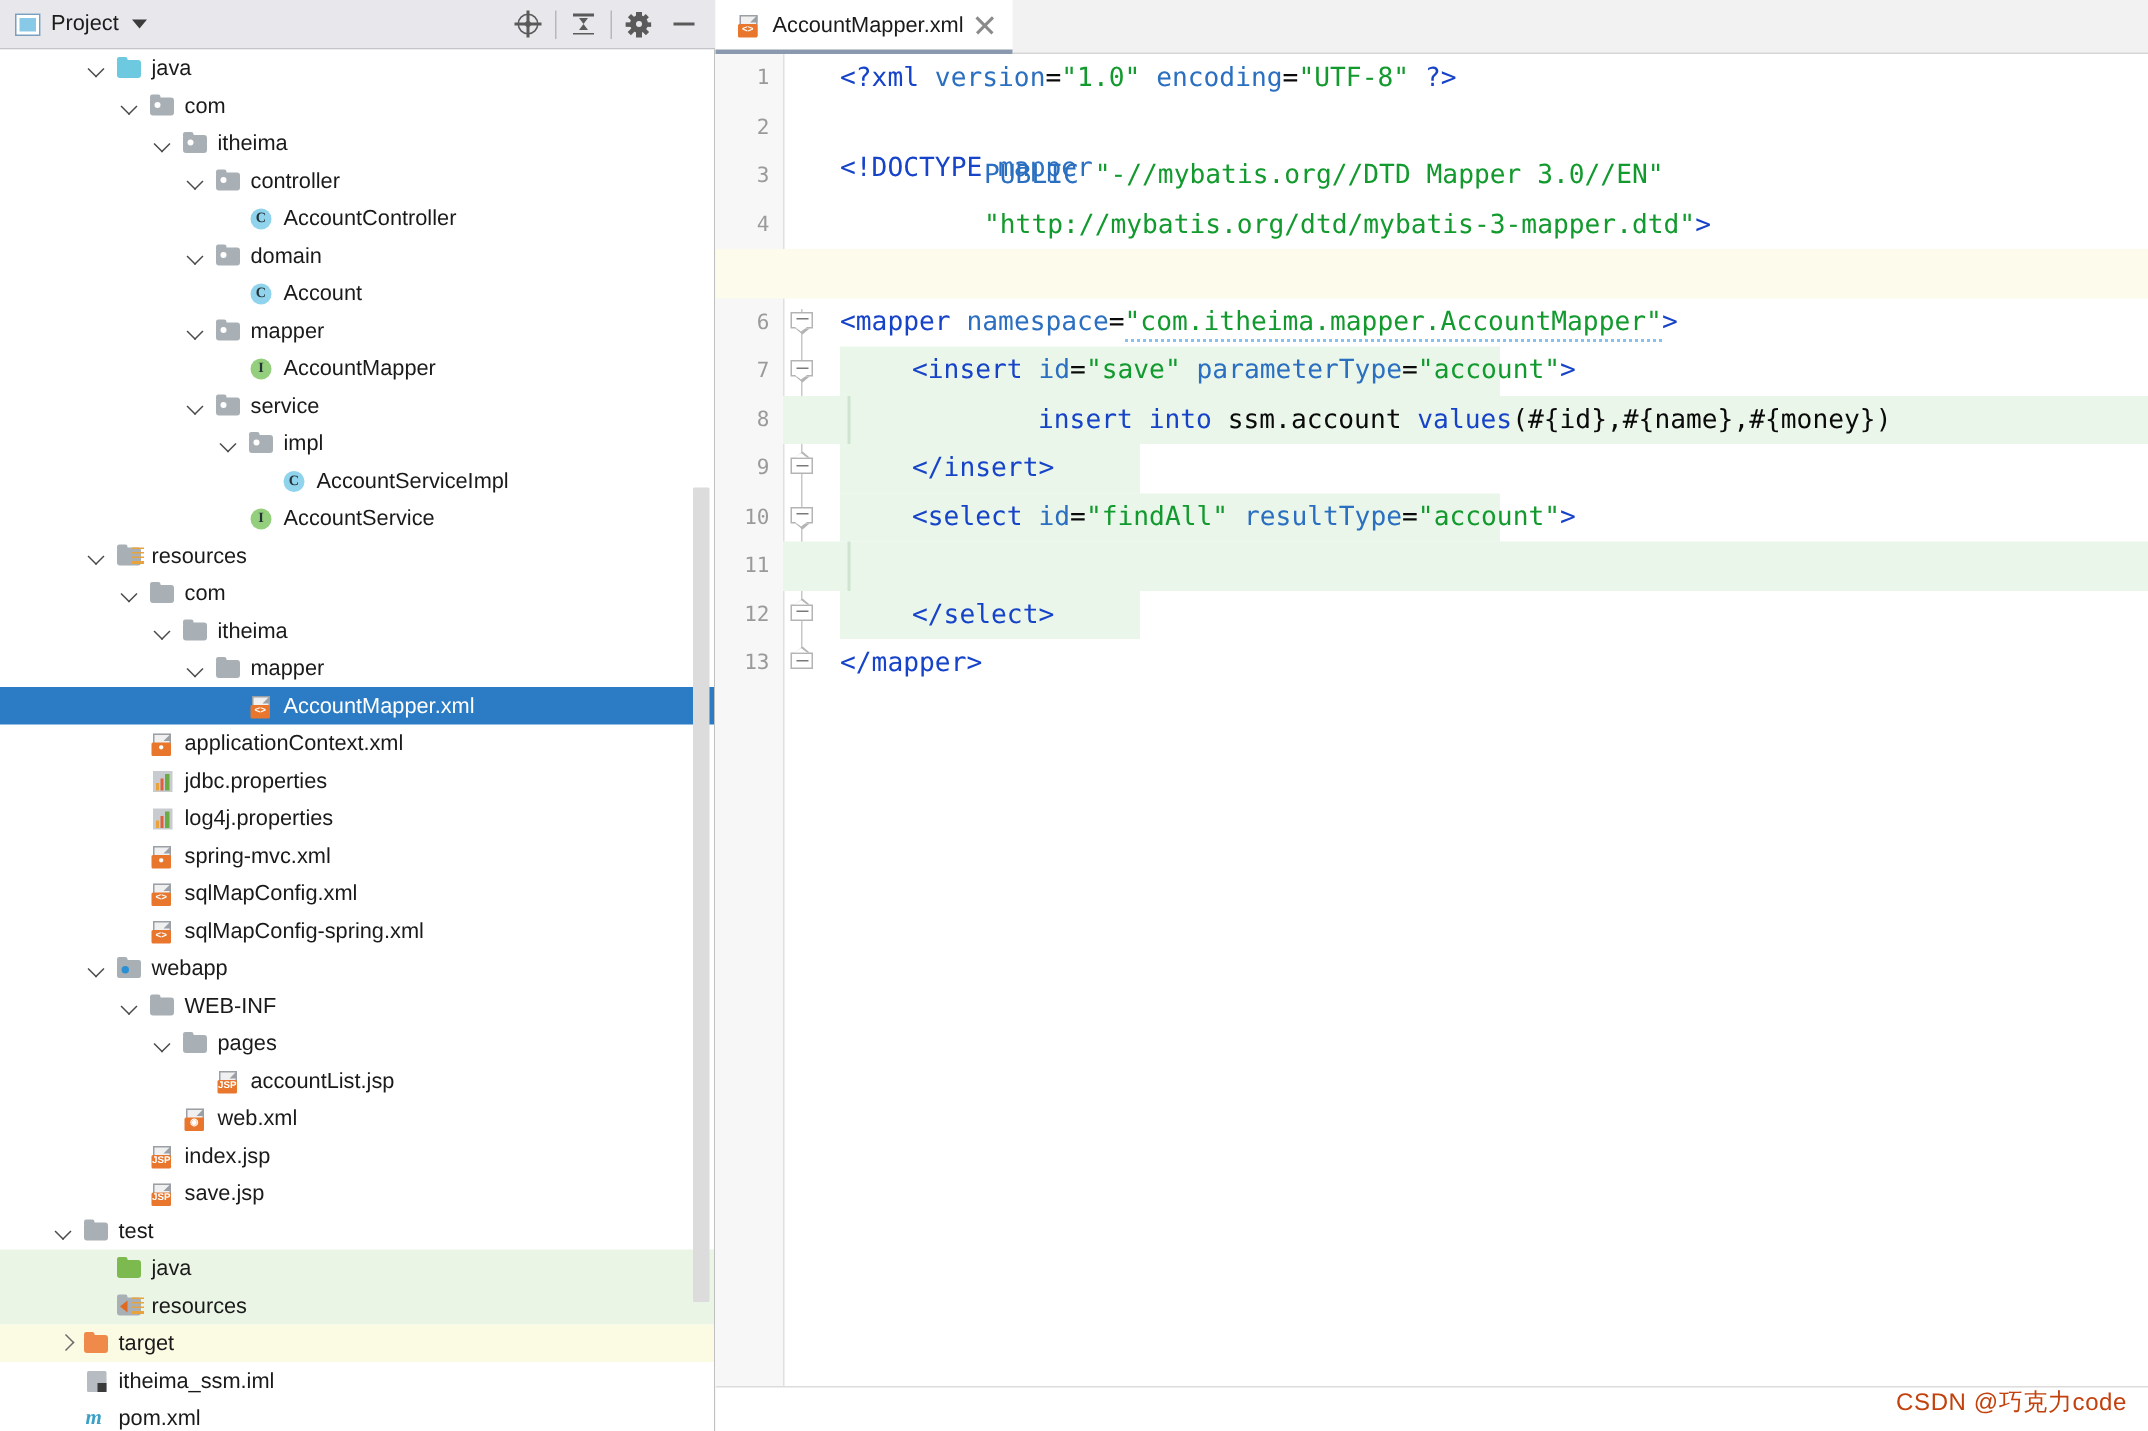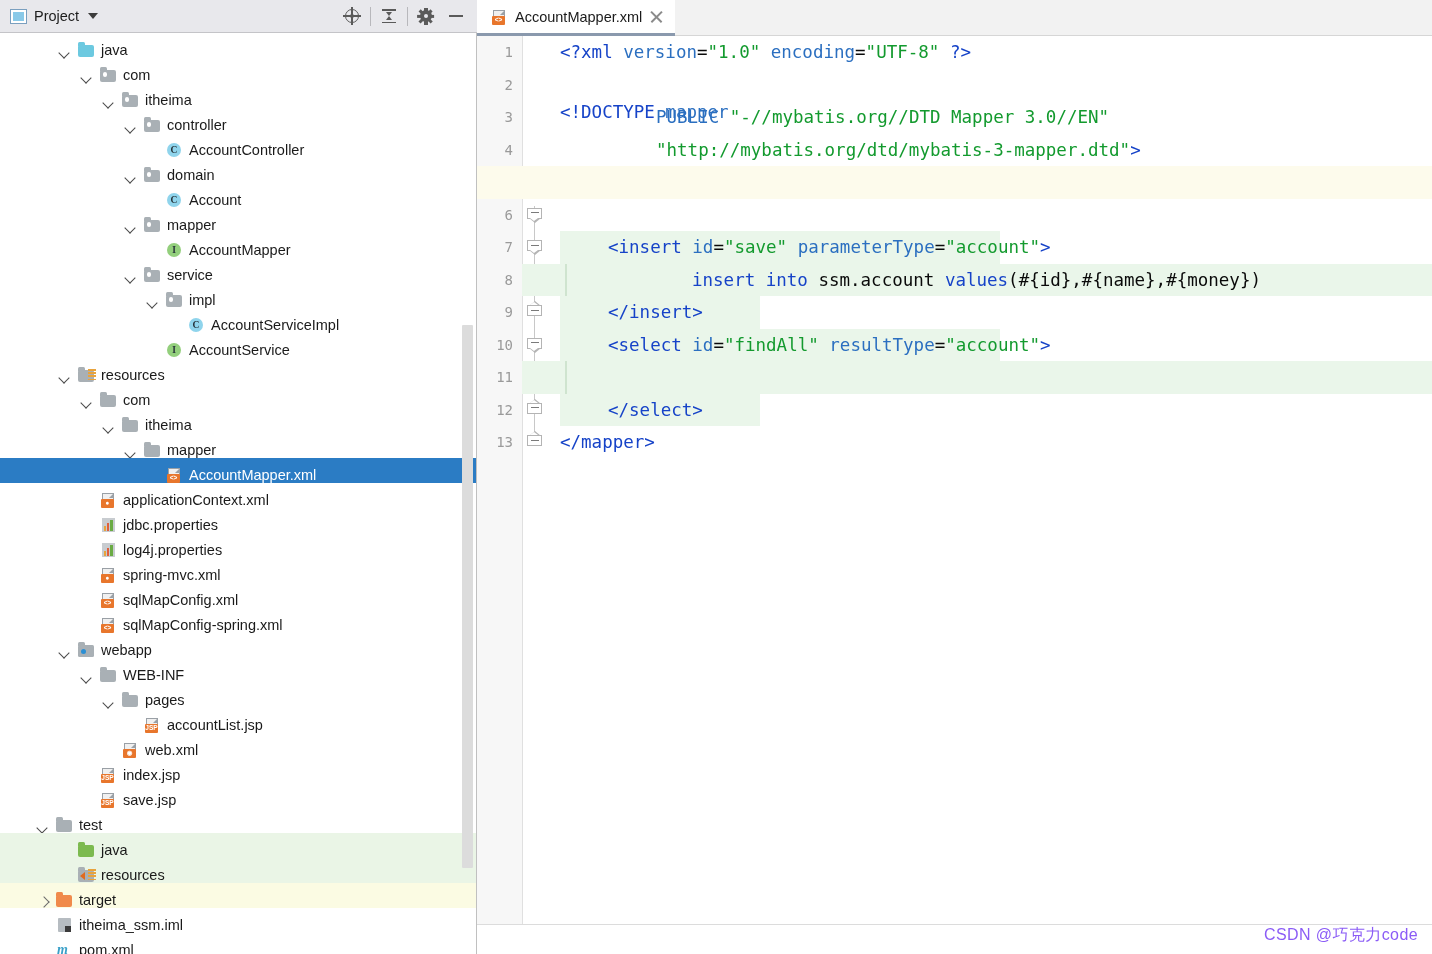--- a/index.html
+++ b/index.html
@@ -104,21 +104,21 @@
   
   #tree {
     position: absolute; left: 0; top: 33px;
     width: 476px; height: 921px;
     overflow: hidden;
     background: #ffffff;
   }
   .row {
     position: relative;
     height: 25px;
-    display: flex; align-items: flex-end;
+    display: flex; align-items: center;
     white-space: nowrap;
     font-size: 14.5px;
     color: #1a1a1a;
     font-family: "Liberation Sans", sans-serif;
   }
   .row.sel { background: #2b7cc4; color: #ffffff; }
   .row.green { background: #eaf5e6; }
   .row.yellow { background: #fbfbe3; }
 
   .arrow {
@@ -344,21 +344,21 @@
   .foldm.close .tipin {
     position: absolute; left: 2.8px; top: -2.6px;
     width: 0; height: 0;
     border-left: 4.7px solid transparent; border-right: 4.7px solid transparent;
     border-bottom: 3.8px solid #ffffff;
   }
   .foldline { position: absolute; width: 1px; background: #c8c8c8; }
 
   #watermark {
     position: absolute; right: 14px; bottom: 8px;
-    font-size: 16px; color: #8b5cf6;
+    font-size: 16px; color: #c2410c;
     font-family: "Liberation Sans", sans-serif;
     letter-spacing: 0.4px;
   }
 </style>
 </head>
 <body>
 
 <div id="app">
 
   <div id="project-panel">
@@ -819,20 +819,21 @@
         <div class="hl-sqlbar" style="left: 88px; top: 227.5px;"></div>
         <div class="hl-sql" style="left: 83px; width: 440px; top: 292.5px;"></div>
         <div class="hl-sql" style="left: 45px; width: 910px; top: 325px;"></div>
         <div class="hl-sql" style="left: 83px; width: 200px; top: 357.5px;"></div>
         <div class="hl-sqlbar" style="left: 88px; top: 325px;"></div>
         <div class="codeline" style="top: 0px; left: 83px;"><span class="tagname">&lt;?xml </span><span class="attrname">version</span><span class="punc">=</span><span class="attrval">"1.0"</span><span class="punc"> </span><span class="attrname">encoding</span><span class="punc">=</span><span class="attrval">"UTF-8"</span><span class="punc"> </span><span class="tagname">?&gt;</span></div>
         <div class="codeline" style="top: 32.5px; left: 83px; margin-top: 27px;"><span class="tagname">&lt;!DOCTYPE </span><span class="attrname">mapper</span></div>
         <div class="codeline" style="top: 65px; left: 179px;"><span class="attrname">PUBLIC </span><span class="attrval">"-//mybatis.org//DTD Mapper 3.0//EN"</span></div>
         <div class="codeline" style="top: 97.5px; left: 179px;"><span class="attrval">"http://mybatis.org/dtd/mybatis-3-mapper.dtd"</span><span class="tagname">&gt;</span></div>
         <div class="codeline" style="top: 130px; left: 83px;"></div>
+        <div class="codeline" style="top: 162.5px; left: 83px;"><span class="tagname">&lt;mapper</span><span class="punc"> </span><span class="attrname">namespace</span><span class="punc">=</span><span class="attrval squig">"com.itheima.mapper.AccountMapper"</span><span class="tagname">&gt;</span></div>
         <div class="codeline" style="top: 195px; left: 131px;"><span class="tagname">&lt;insert</span><span class="punc"> </span><span class="attrname">id</span><span class="punc">=</span><span class="attrval">"save"</span><span class="punc"> </span><span class="attrname">parameterType</span><span class="punc">=</span><span class="attrval">"account"</span><span class="tagname">&gt;</span></div>
         <div class="codeline" style="top: 227.5px; left: 179px; margin-left: 36px;"><span class="kw">insert into</span><span class="plain"> ssm.account </span><span class="kw">values</span><span class="plain">(#{id},#{name},#{money})</span></div>
         <div class="codeline" style="top: 260px; left: 131px;"><span class="tagname">&lt;/insert&gt;</span></div>
         <div class="codeline" style="top: 292.5px; left: 131px;"><span class="tagname">&lt;select</span><span class="punc"> </span><span class="attrname">id</span><span class="punc">=</span><span class="attrval">"findAll"</span><span class="punc"> </span><span class="attrname">resultType</span><span class="punc">=</span><span class="attrval">"account"</span><span class="tagname">&gt;</span></div>
         <div class="codeline" style="top: 357.5px; left: 131px;"><span class="tagname">&lt;/select&gt;</span></div>
         <div class="codeline" style="top: 390px; left: 83px;"><span class="tagname">&lt;/mapper&gt;</span></div>
       </div>
 
     <div id="watermark">CSDN @巧克力code</div>
   </div>

